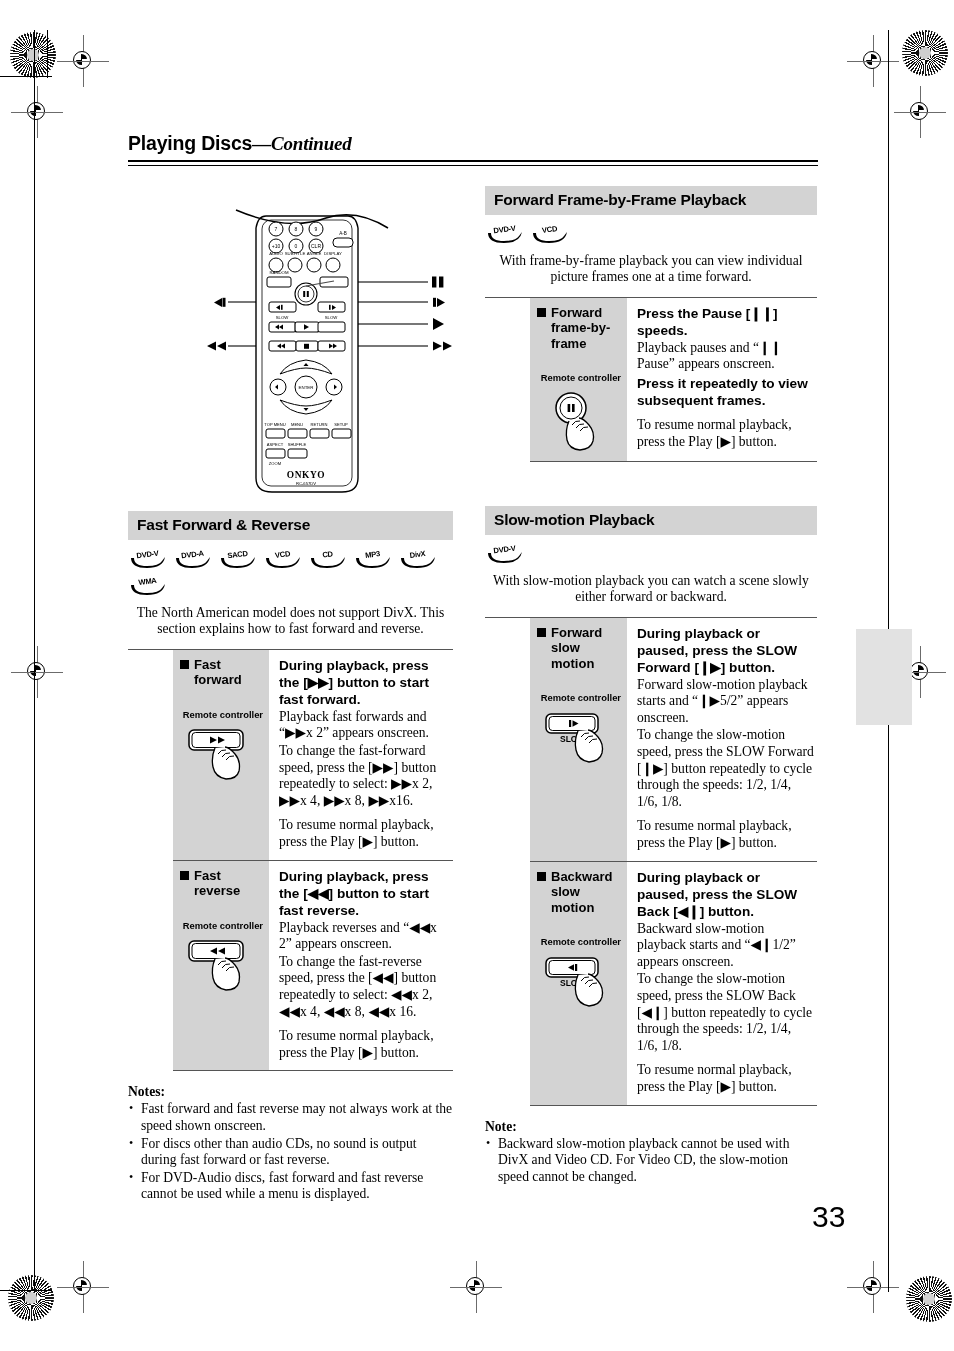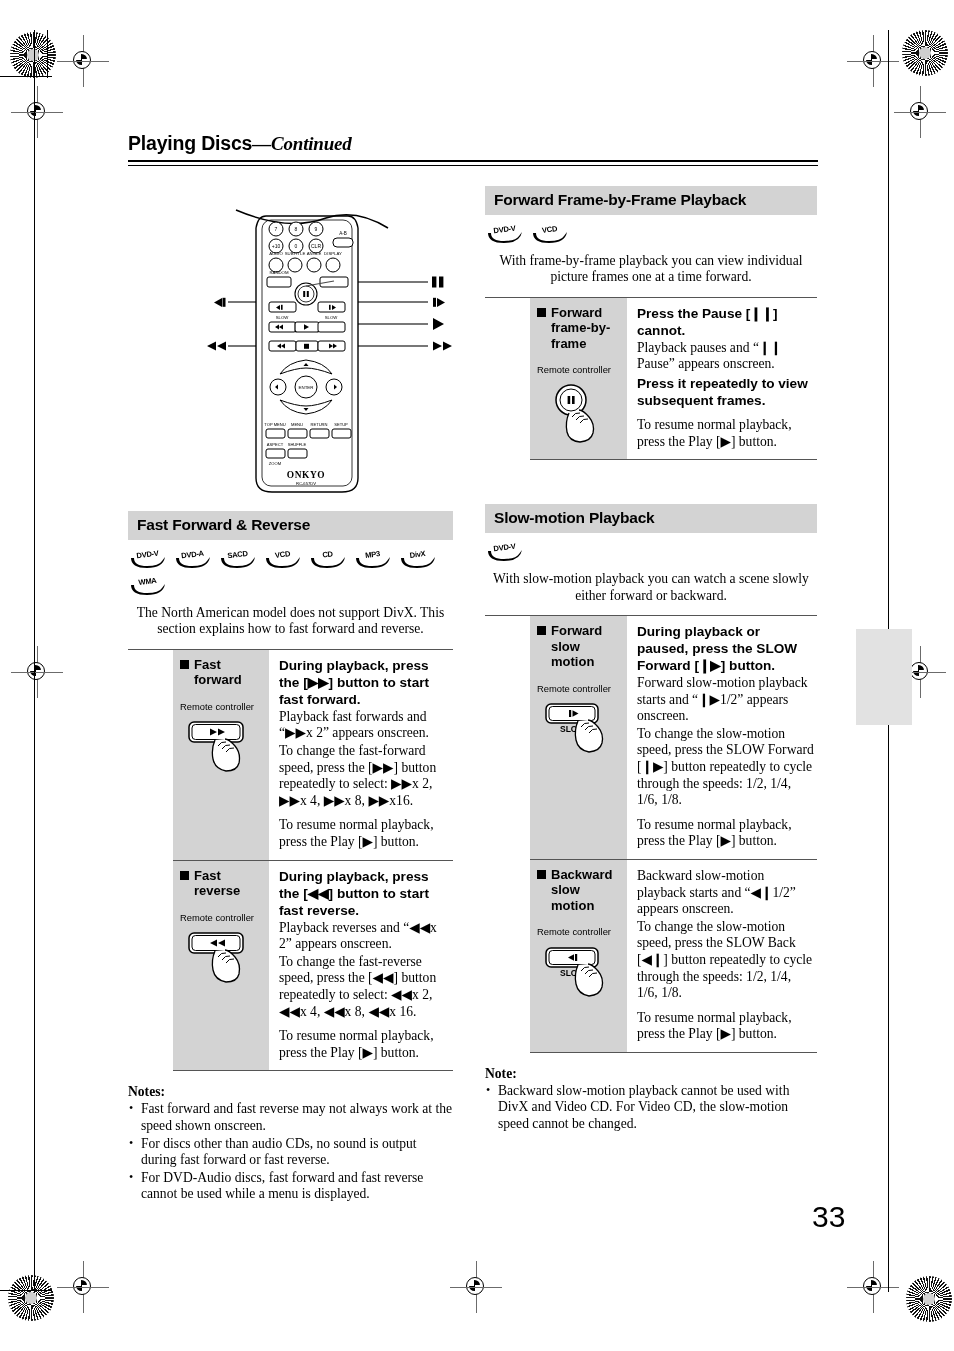--- a/index.html
+++ b/index.html
@@ -52,22 +52,22 @@
   
   .itable{margin-top:11px;border-top:1.6px solid #555;padding-left:45px;}
   .irow{display:flex;border-bottom:1.6px solid #555;}
   .icell-l{width:96px;background:#d3d3d3;padding:7px 6px 10px 7px;box-sizing:border-box;}
   .icell-r{flex:1;padding:7px 2px 9px 10px;box-sizing:border-box;}
   .colR .icell-l{width:97px;}
 
   .lbl{font-family:"Liberation Sans",sans-serif;font-weight:bold;font-size:13px;line-height:15.5px;
        display:flex;gap:5px;}
   .sq{display:inline-block;width:9px;height:9px;background:#000;flex:none;margin-top:3px;}
-  .remlbl{font-family:"Liberation Sans",sans-serif;font-weight:normal;font-size:9.4px;line-height:11.5px;
-       margin-top:13px;text-align:left;}
+  .remlbl{font-family:"Liberation Sans",sans-serif;font-weight:bold;font-size:9.4px;line-height:11.5px;
+       margin-top:21px;text-align:right;}
 
   .btnart{margin-top:7px;height:60px;position:relative;}
   .btnart svg{position:absolute;left:50%;top:0;transform:translateX(-50%);}
 
   .bold1{font-family:"Liberation Sans",sans-serif;font-weight:bold;font-size:13.6px;line-height:17px;margin:0;}
   .txt{font-size:13.6px;line-height:16.6px;margin:1px 0 0 0;}
   .txt.gap{margin-top:8px;}
 
   .noteblk{margin-top:13px;}
   .noteblk h4{font-size:13.6px;font-weight:bold;margin:0 0 1px 0;font-family:"Liberation Serif",serif;}
@@ -448,21 +448,21 @@
                 <g fill="#000">
                     <rect x="29.6" y="13" width="2.6" height="8"></rect>
                     <rect x="34" y="13" width="2.6" height="8"></rect>
                   </g>
                 <path d="M31 30 Q27 39 29 49 Q31 58 42 59 Q53 58 55 50 Q57 41 51 34 Q45 27 41 27" fill="#fff" stroke="#000" stroke-width="1.3"></path>
                 <path d="M34 34 q3 -5 8 -4 M38 37 q3 -5 8 -4 M42 40 q3 -5 8 -4" fill="none" stroke="#000" stroke-width="1"></path>
               </svg>
             </div>
           </div>
           <div class="icell-r">
-            <p class="bold1">Press the Pause [❙❙] cannot.</p>
+            <p class="bold1">Press the Pause [❙❙] speeds.</p>
             <p class="txt">Playback pauses and “❙❙ Pause” appears onscreen.</p>
             <p class="bold1" style="margin-top:2px;">Press it repeatedly to view subsequent frames.</p>
             <p class="txt gap">To resume normal playback, press the Play [▶] button.</p>
           </div>
         </div>
       </div>
 
       <div style="margin-top:44px;">
         <div class="secbar">Slow-motion Playback</div>
 
@@ -495,21 +495,21 @@
                       <path d="M34.5 9.3 l6 3.2 l-6 3.2 z"></path>
                     </g>
                   <text x="22" y="31" font-family="Liberation Sans, sans-serif" font-weight="bold" font-size="8.5" fill="#000">SLOW</text>
                   <path d="M40 20 Q36 29 38 39 Q40 49 51 51 Q62 50 64 42 Q66 33 60 26 Q54 19 50 19" fill="#fff" stroke="#000" stroke-width="1.3"></path>
                   <path d="M43 26 q3 -5 8 -4 M47 29 q3 -5 8 -4 M51 32 q3 -5 8 -4" fill="none" stroke="#000" stroke-width="1"></path>
                 </svg>
               </div>
             </div>
             <div class="icell-r">
               <p class="bold1">During playback or paused, press the SLOW Forward [❙▶] button.</p>
-              <p class="txt">Forward slow-motion playback starts and “❙▶1/2” appears onscreen.</p>
+              <p class="txt">Forward slow-motion playback starts and “❙▶5/2” appears onscreen.</p>
               <p class="txt">To change the slow-motion speed, press the SLOW Forward [❙▶] button repeatedly to cycle through the speeds: 1/2, 1/4, 1/6, 1/8.</p>
               <p class="txt gap">To resume normal playback, press the Play [▶] button.</p>
             </div>
           </div>
 
           <div class="irow">
             <div class="icell-l">
               <div class="lbl">
                 <span class="sq"></span>
                 <span>Backward slow motion</span>
@@ -523,20 +523,21 @@
                       <path d="M36 9.3 l-6 3.2 l6 3.2 z"></path>
                       <rect x="37" y="9" width="2.2" height="7"></rect>
                     </g>
                   <text x="22" y="31" font-family="Liberation Sans, sans-serif" font-weight="bold" font-size="8.5" fill="#000">SLOW</text>
                   <path d="M40 20 Q36 29 38 39 Q40 49 51 51 Q62 50 64 42 Q66 33 60 26 Q54 19 50 19" fill="#fff" stroke="#000" stroke-width="1.3"></path>
                   <path d="M43 26 q3 -5 8 -4 M47 29 q3 -5 8 -4 M51 32 q3 -5 8 -4" fill="none" stroke="#000" stroke-width="1"></path>
                 </svg>
               </div>
             </div>
             <div class="icell-r">
+              <p class="bold1">During playback or paused, press the SLOW Back [◀❙] button.</p>
               <p class="txt">Backward slow-motion playback starts and “◀❙1/2” appears onscreen.</p>
               <p class="txt">To change the slow-motion speed, press the SLOW Back [◀❙] button repeatedly to cycle through the speeds: 1/2, 1/4, 1/6, 1/8.</p>
               <p class="txt gap">To resume normal playback, press the Play [▶] button.</p>
             </div>
           </div>
         </div>
 
         <div class="noteblk">
           <h4>Note:</h4>
           <ul>

